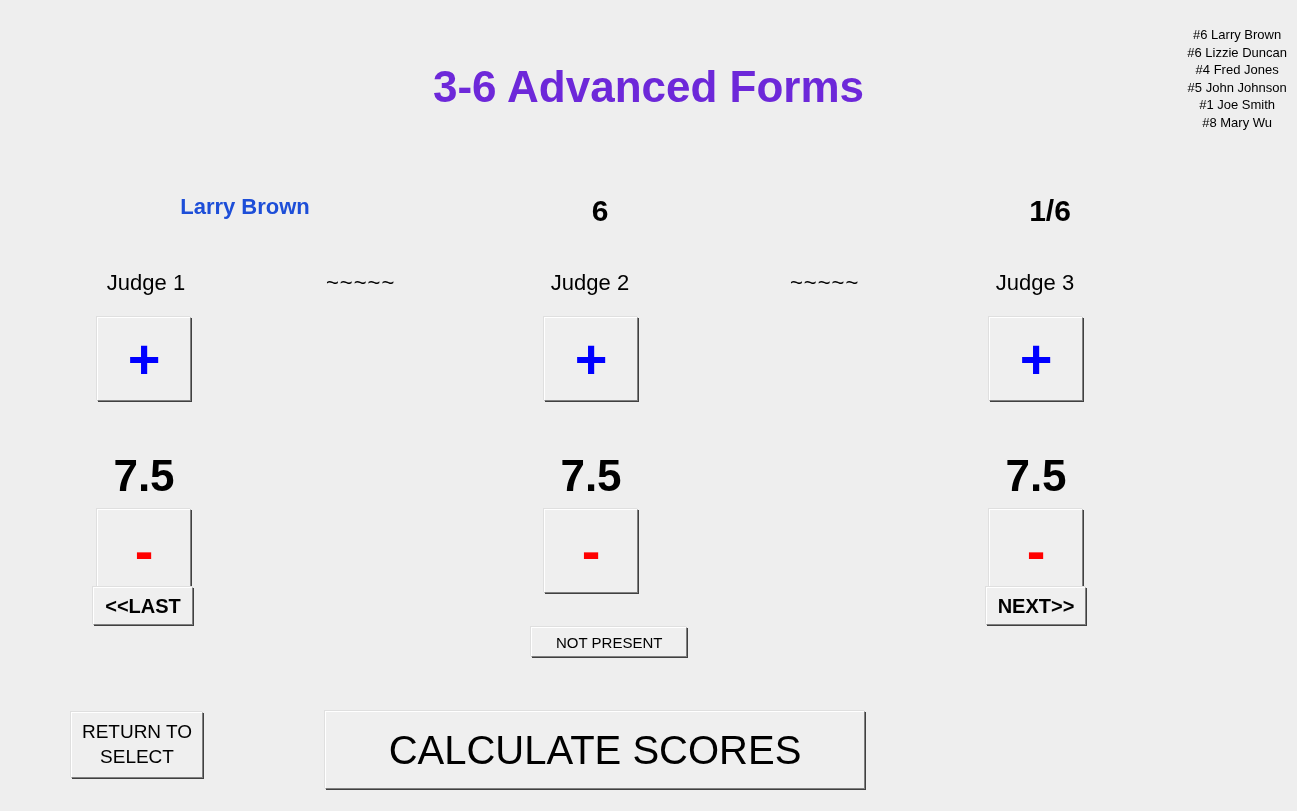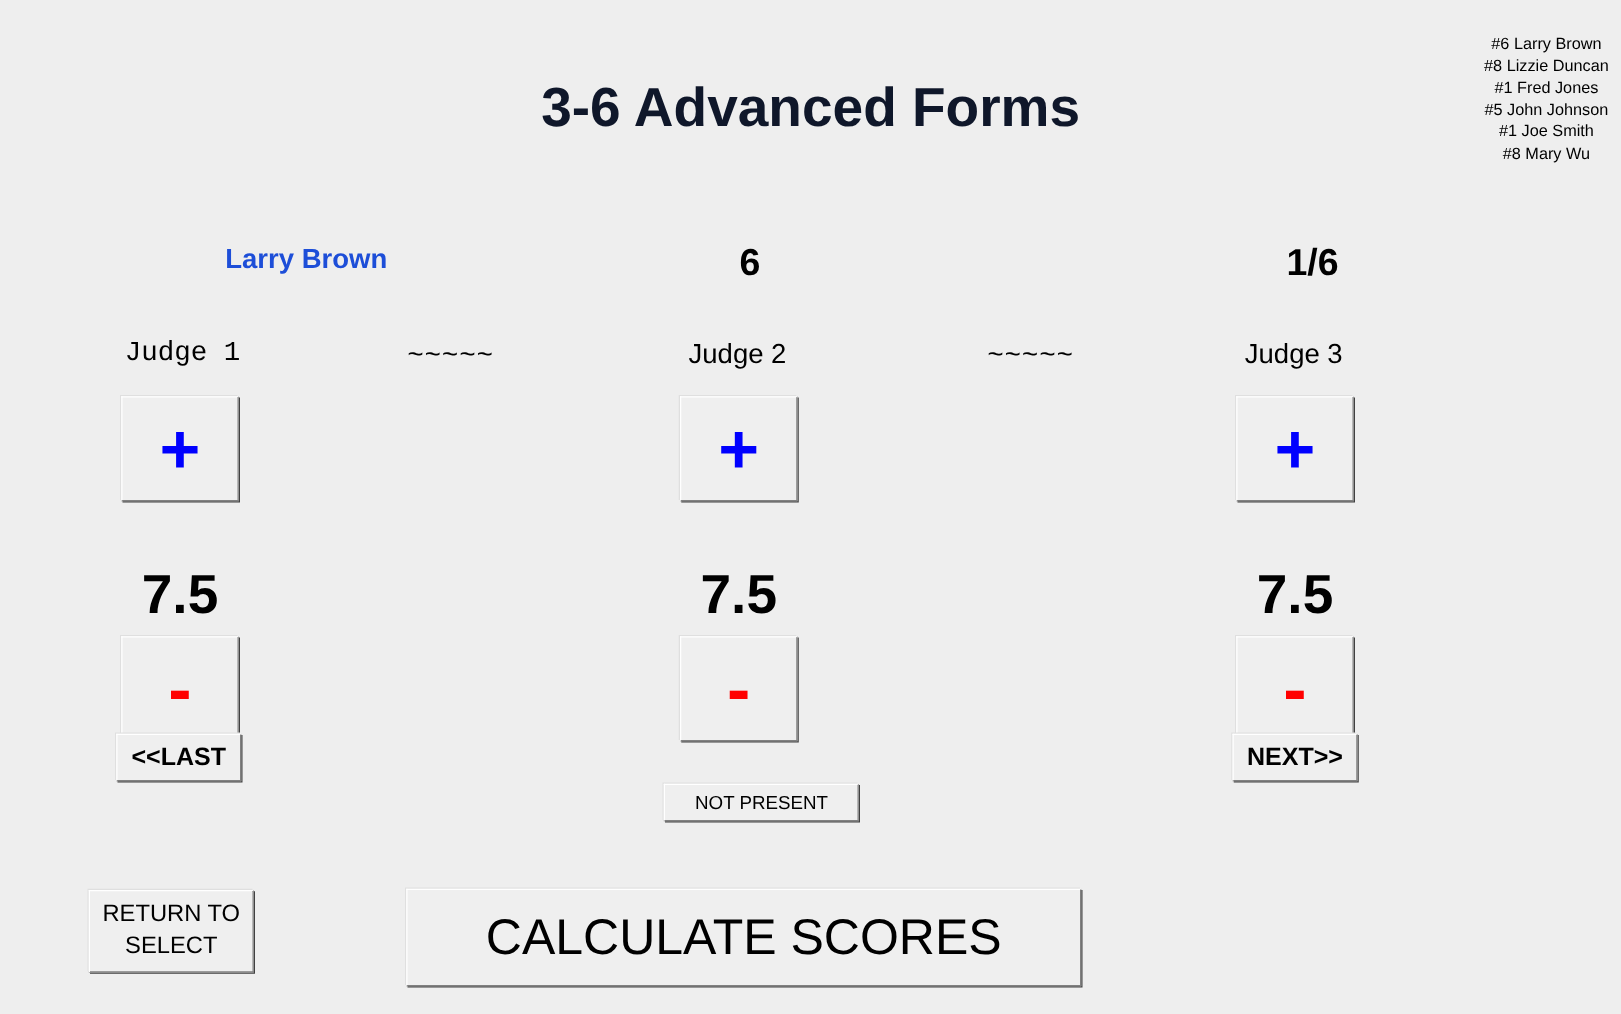--- a/index.html
+++ b/index.html
@@ -14,21 +14,21 @@
 
     
     .page-title {
       position: absolute;
       top: 62px;
       left: 0;
       width: 100%;
       text-align: center;
       font-size: 44px;
       font-weight: bold;
-      color: #0f172a;
+      color: #6d28d9;
     }
 
     
     .roster {
       position: absolute;
       top: 26px;
       right: 10px;
       text-align: center;
       font-size: 13px;
       line-height: 1.35;
@@ -78,21 +78,21 @@
       left: 0;
       width: 100%;
     }
     .judge-label {
       position: absolute;
       font-size: 22px;
       color: #000;
       text-align: center;
       width: 160px;
     }
-    .judge-label.j1 { left: 66px; font-family: Liberation Mono, monospace; }
+    .judge-label.j1 { left: 66px; }
     .judge-label.j2 { left: 510px; }
     .judge-label.j3 { left: 955px; }
     .judge-sep {
       position: absolute;
       font-size: 22px;
       color: #000;
       letter-spacing: 1px;
     }
     .sep1 { left: 326px; }
     .sep2 { left: 790px; }
@@ -182,22 +182,22 @@
       text-align: center;
     }
   </style>
 </head>
 <body>
 
 <h1 class="page-title">3-6 Advanced Forms</h1>
 
 <div class="roster">
   <div class="roster-row">#6  Larry Brown</div>
-  <div class="roster-row">#8  Lizzie Duncan</div>
-  <div class="roster-row">#1  Fred Jones</div>
+  <div class="roster-row">#6  Lizzie Duncan</div>
+  <div class="roster-row">#4  Fred Jones</div>
   <div class="roster-row">#5  John Johnson</div>
   <div class="roster-row">#1  Joe Smith</div>
   <div class="roster-row">#8  Mary Wu</div>
 </div>
 
 <div class="competitor-row">
   <div class="competitor-name">Larry Brown</div>
   <div class="competitor-number">6</div>
   <div class="competitor-position">1/6</div>
 </div>

